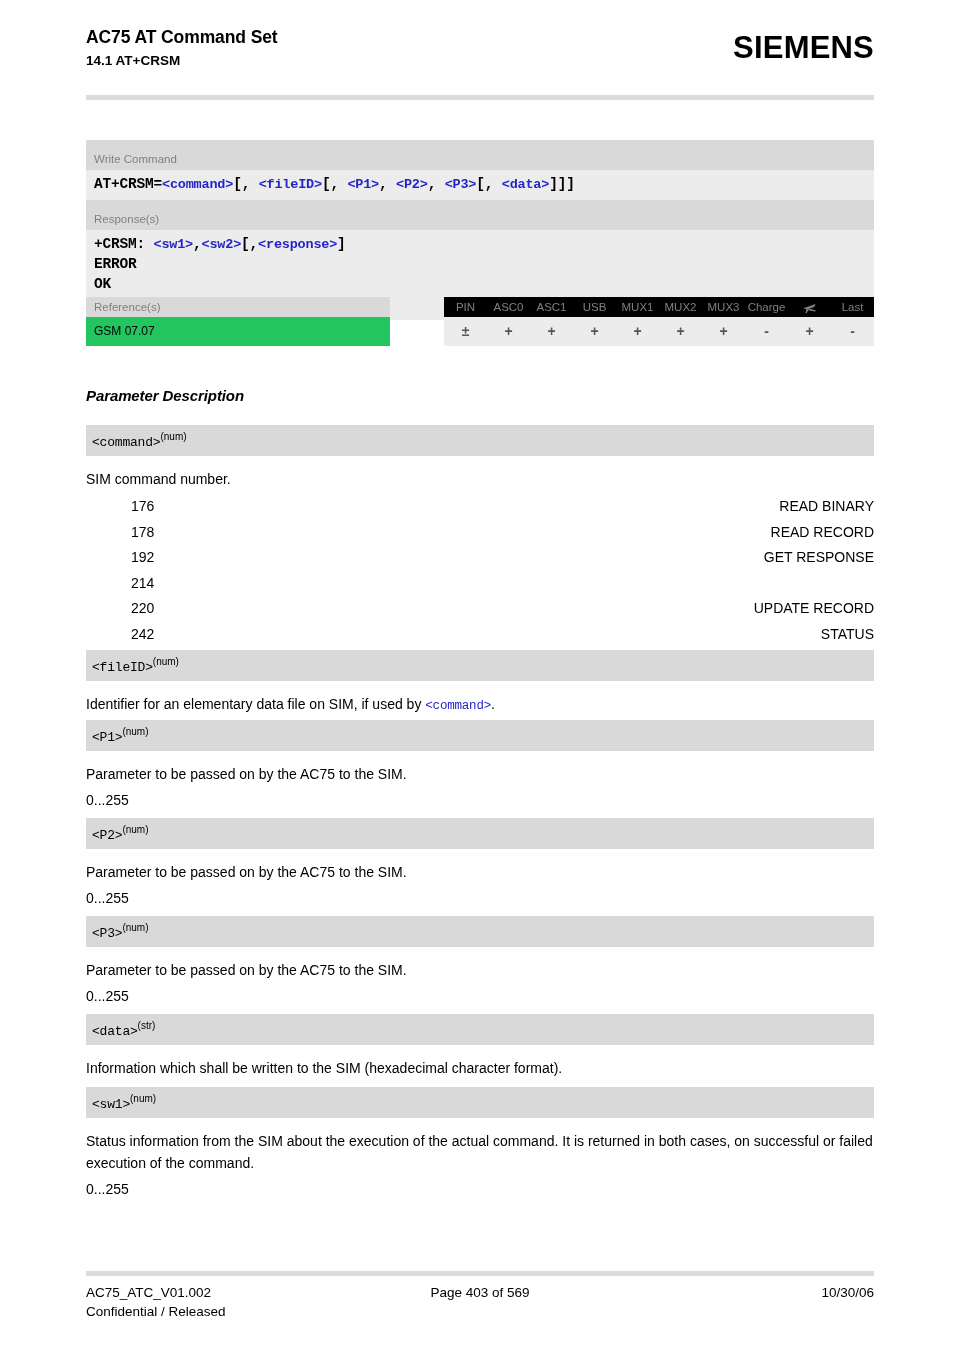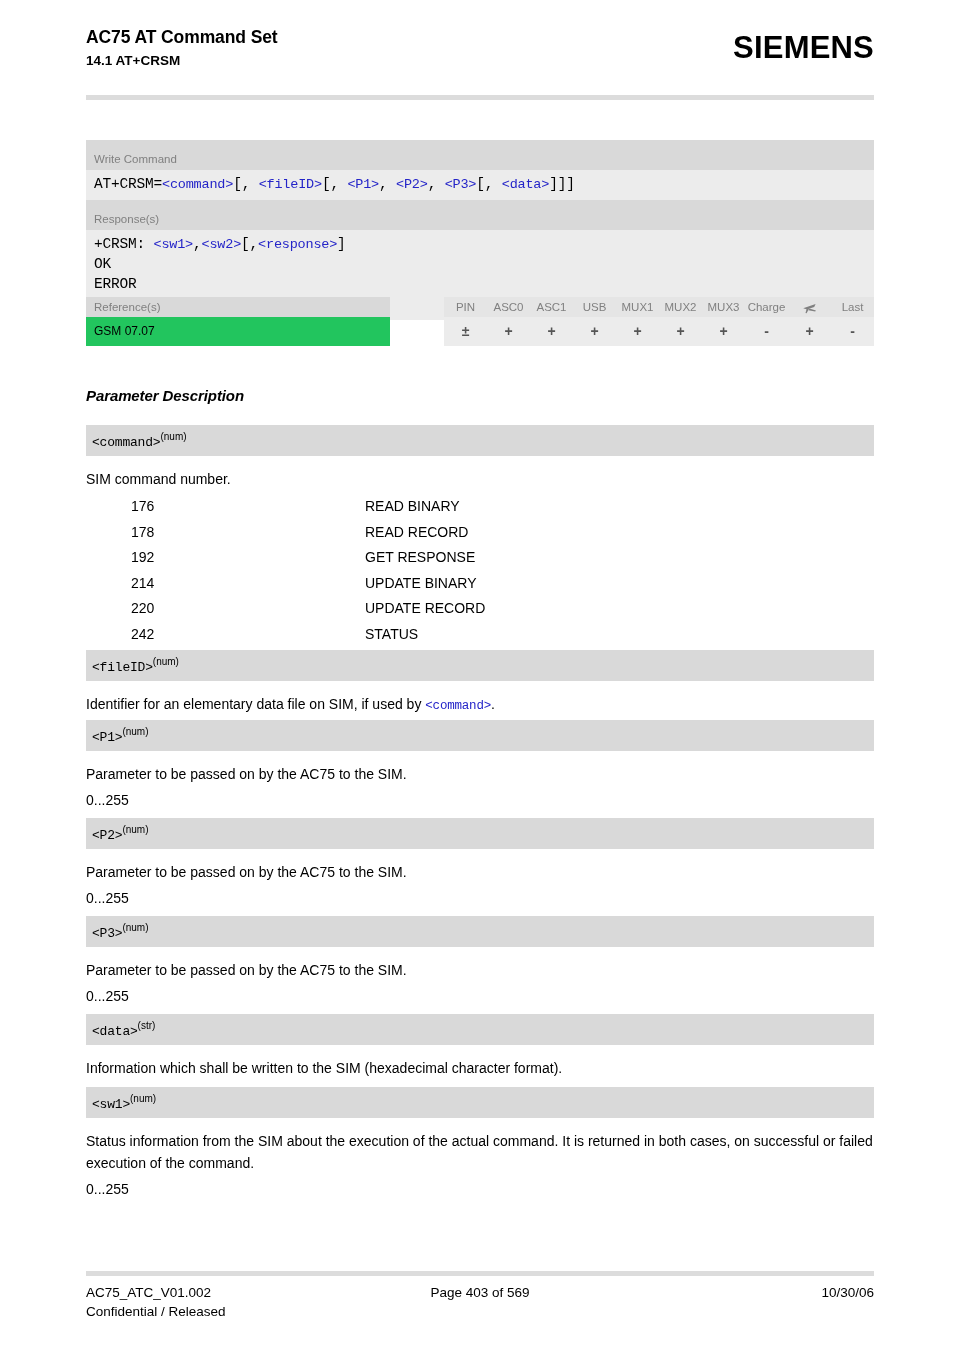--- a/index.html
+++ b/index.html
@@ -69,20 +69,21 @@
     line-height: 13px;
     padding: 13px 8px 4px 8px;
   }
   .band-code {
     background: #ececec;
     padding: 4px 8px 6px 8px;
   }
   .code {
     font-family: "Liberation Serif", "DejaVu Serif", serif;
     font-size: 0px; 
+    font-weight: bold;
   }
   .code .m {
     font-family: "Liberation Mono", "DejaVu Sans Mono", monospace;
     font-size: 14.5px;
     line-height: 20px;
     letter-spacing: -0.2px;
     color: #000000;
     white-space: pre;
   }
   .code .p {
@@ -124,21 +125,21 @@
   .pin-block {
     position: absolute;
     left: 358px; top: 0;
     width: 430px;
   }
   .pin-head, .pin-vals {
     display: flex;
     width: 100%;
   }
   .pin-head {
-    background: #e5e5e5;
+    background: #000000;
     color: #808080;
     align-items: center;
   }
   .pin-vals {
     background: #ececec;
     color: #555555;
   }
   .pin-head > div {
     flex: 1 1 0;
     text-align: center;
@@ -203,21 +204,21 @@
     line-height: 22px;
     margin: 4px 0 0 0;
   }
   .cmdtable { margin-top: 4px; }
   .cmdrow {
     display: flex;
     font-size: 14px;
     line-height: 25.5px;
   }
   .cmdrow .num { width: 234px; margin-left: 45px; }
-  .cmdrow .desc { flex: 1; }
+  .cmdrow .desc { flex: 1; text-align: right; }
 
   
   .footer-rule {
     position: absolute;
     left: 86px; top: 1271px;
     width: 788px; height: 5px;
     background: #dcdcdc;
   }
   .footer {
     position: absolute;
@@ -245,22 +246,22 @@
 
   <div class="syntax-box">
     <div class="band-label">Write Command</div>
     <div class="band-code">
       <span class="code code-line" id="cmd-line"><span class="m">AT+CRSM=</span><span class="p">&lt;command&gt;</span><span class="m">[, </span><span class="p">&lt;fileID&gt;</span><span class="m">[, </span><span class="p">&lt;P1&gt;</span><span class="m">, </span><span class="p">&lt;P2&gt;</span><span class="m">, </span><span class="p">&lt;P3&gt;</span><span class="m">[, </span><span class="p">&lt;data&gt;</span><span class="m">]]]</span></span>
     </div>
     <div class="band-label">Response(s)</div>
     <div class="band-code">
       <div class="code" id="resp-lines">
           <span class="code-line"><span class="m">+CRSM: </span><span class="p">&lt;sw1&gt;</span><span class="m">,</span><span class="p">&lt;sw2&gt;</span><span class="m">[,</span><span class="p">&lt;response&gt;</span><span class="m">]</span></span>
+          <span class="code-line"><span class="m">ERROR</span></span>
           <span class="code-line"><span class="m">OK</span></span>
-          <span class="code-line"><span class="m">ERROR</span></span>
           <span class="code-line"><span class="m">+CME ERROR: </span><span class="p">&lt;err&gt;</span></span>
         </div>
     </div>
   </div>
 
   <div class="info-strip">
     <div class="ref-block">
       <div class="ref-head">Reference(s)</div>
       <div class="ref-value">GSM 07.07</div>
     </div>
@@ -310,21 +311,20 @@
             <div class="cmdrow">
               <span class="num">178</span>
               <span class="desc">READ RECORD</span>
             </div>
             <div class="cmdrow">
               <span class="num">192</span>
               <span class="desc">GET RESPONSE</span>
             </div>
             <div class="cmdrow">
               <span class="num">214</span>
-              <span class="desc">UPDATE BINARY</span>
             </div>
             <div class="cmdrow">
               <span class="num">220</span>
               <span class="desc">UPDATE RECORD</span>
             </div>
             <div class="cmdrow">
               <span class="num">242</span>
               <span class="desc">STATUS</span>
             </div>
           </div>

